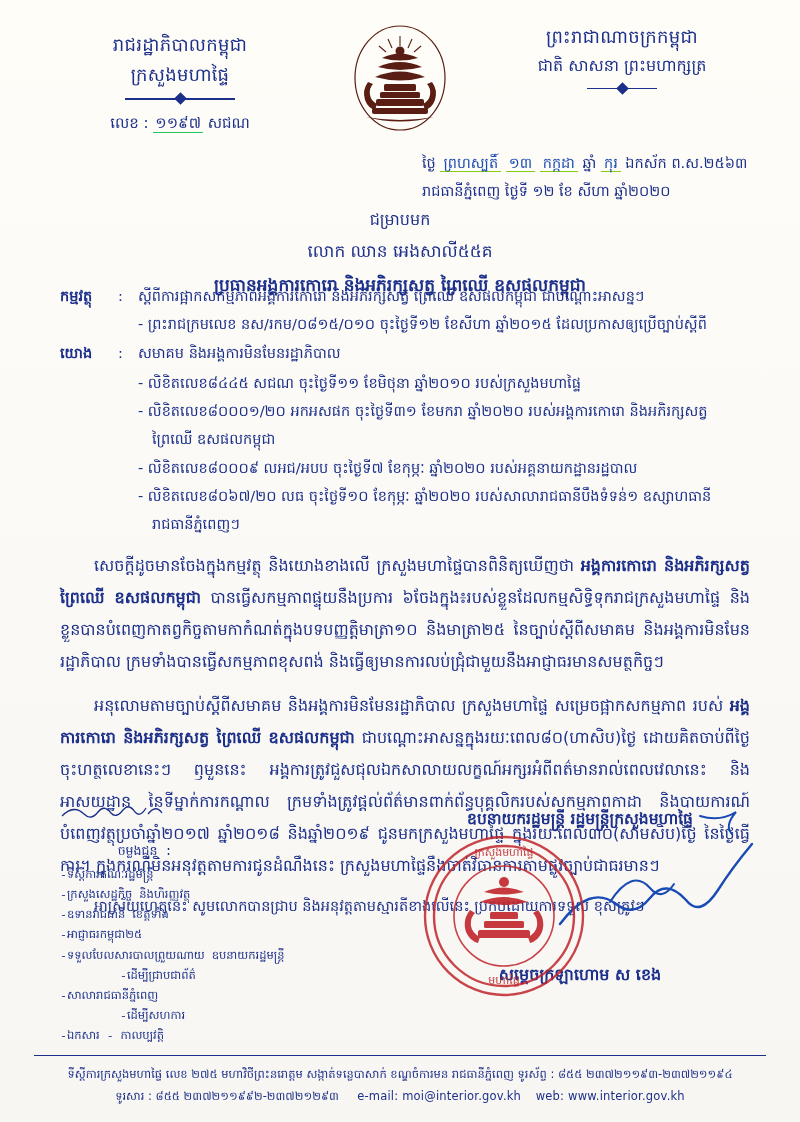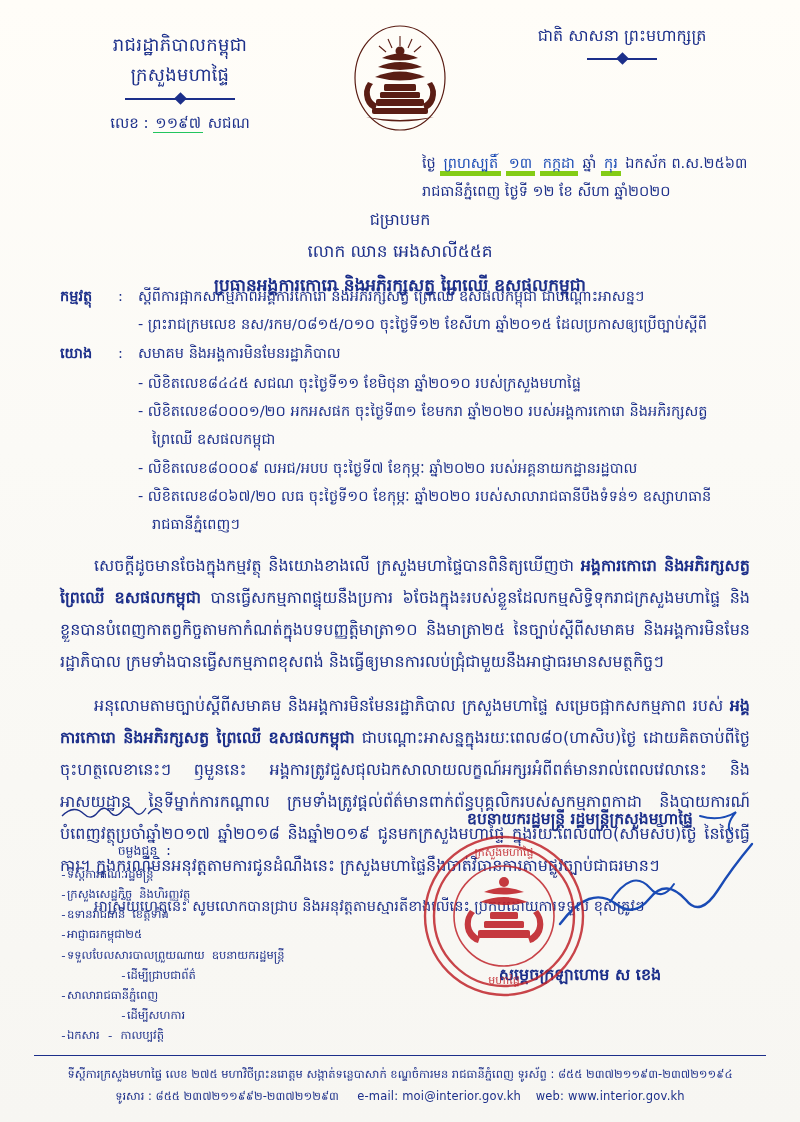--- a/index.html
+++ b/index.html
@@ -102,21 +102,21 @@
     right: 48px;
     top: 150px;
     width: 330px;
     font-size: 14.5px;
     color: #1c2f8a;
     text-align: left;
     line-height: 1.9;
   }
   .date-line .hand {
     color: #1a4bb5;
-    border-bottom: 5px solid #84cc16;
+    border-bottom: 1px solid #84cc16;
     padding: 0 3px;
   }
 
   
   .titleblock {
     position: absolute;
     left: 0; right: 0;
     top: 205px;
     text-align: center;
     color: #1c2f8a;
@@ -298,20 +298,21 @@
         <rect x="24" y="86" width="56" height="6" rx="2"></rect>
 
         <path d="M20 60 q-6 8 -3 18 q3 8 10 10 l2 -6 q-6 -3 -7 -9 q-1 -7 3 -11 z"></path>
         <path d="M84 60 q6 8 3 18 q-3 8 -10 10 l-2 -6 q6 -3 7 -9 q1 -7 -3 -11 z"></path>
 
         <path d="M18 95 q34 9 68 0 q-34 6 -68 0 z"></path>
       </g>
     </svg>
 
     <div class="hdr-right">
+      <div class="kh-big">ព្រះរាជាណាចក្រកម្ពុជា</div>
       <div class="kh-mid">ជាតិ សាសនា ព្រះមហាក្សត្រ</div>
       <div class="divider-orn short"></div>
     </div>
 
     <div class="date-line">
       <div>
         <span>ថ្ងៃ</span>
         <span class="hand">ព្រហស្បតិ៍</span>
         <span class="hand">១៣</span>
         <span class="hand">កក្កដា</span>

